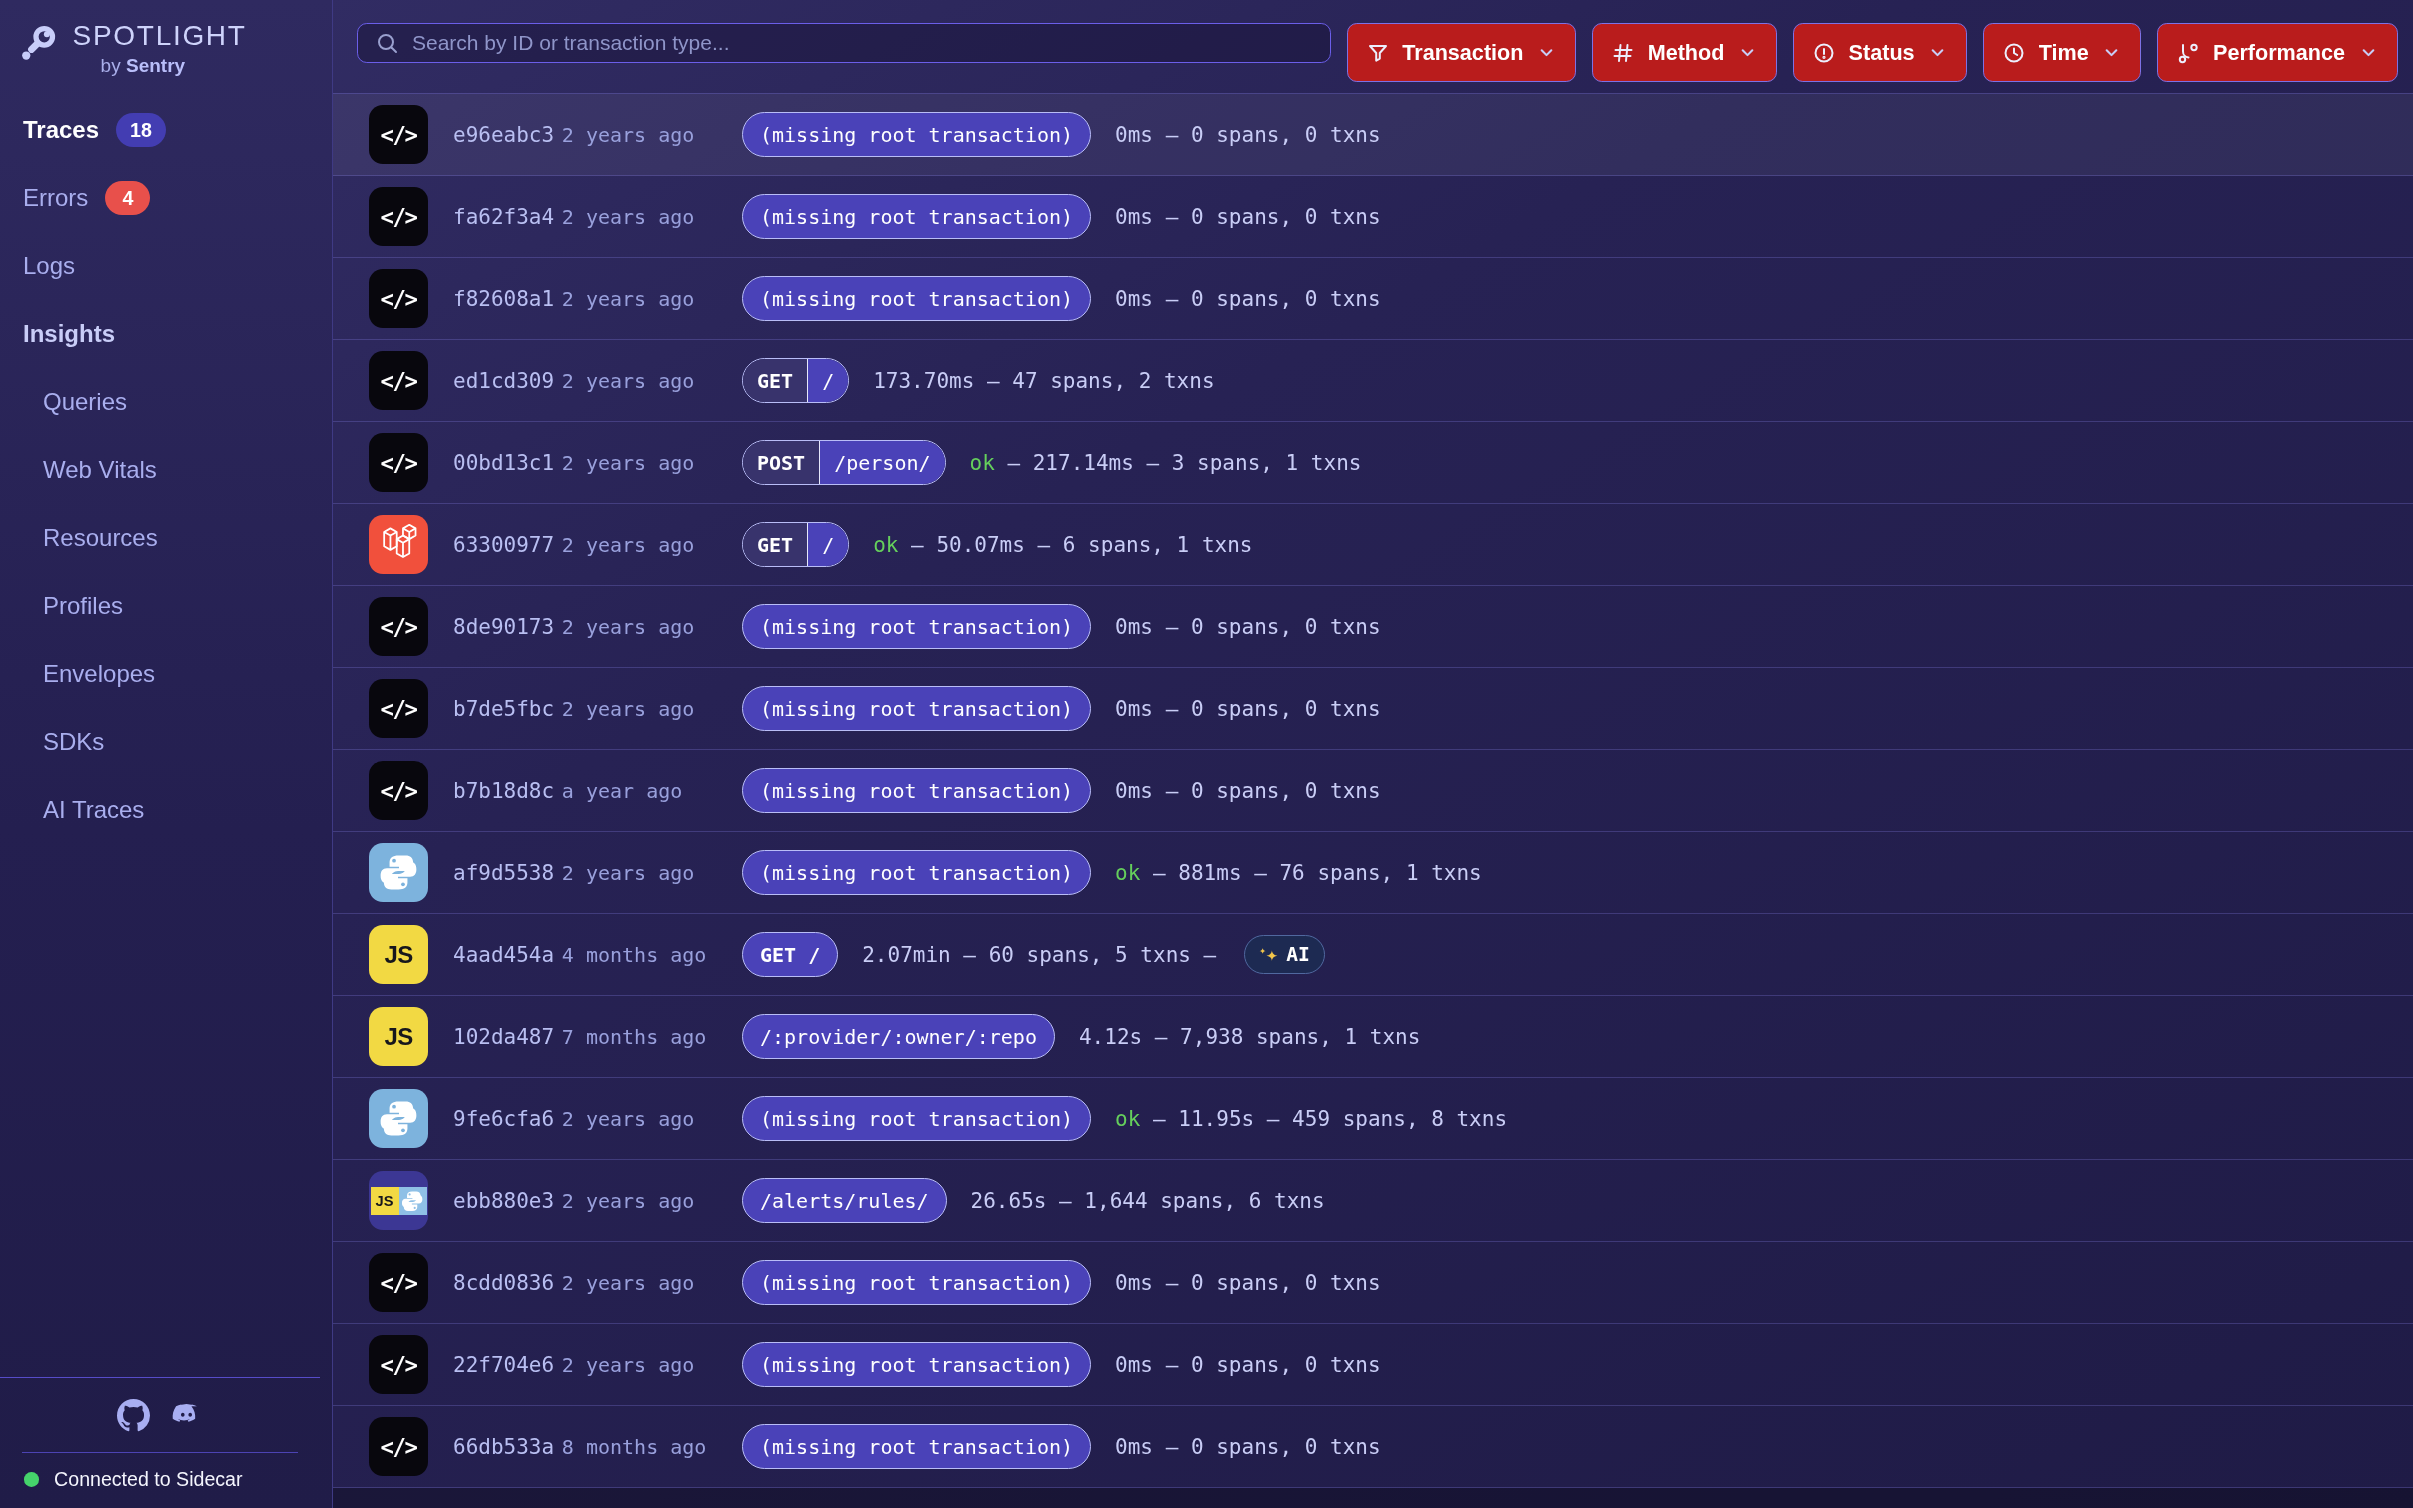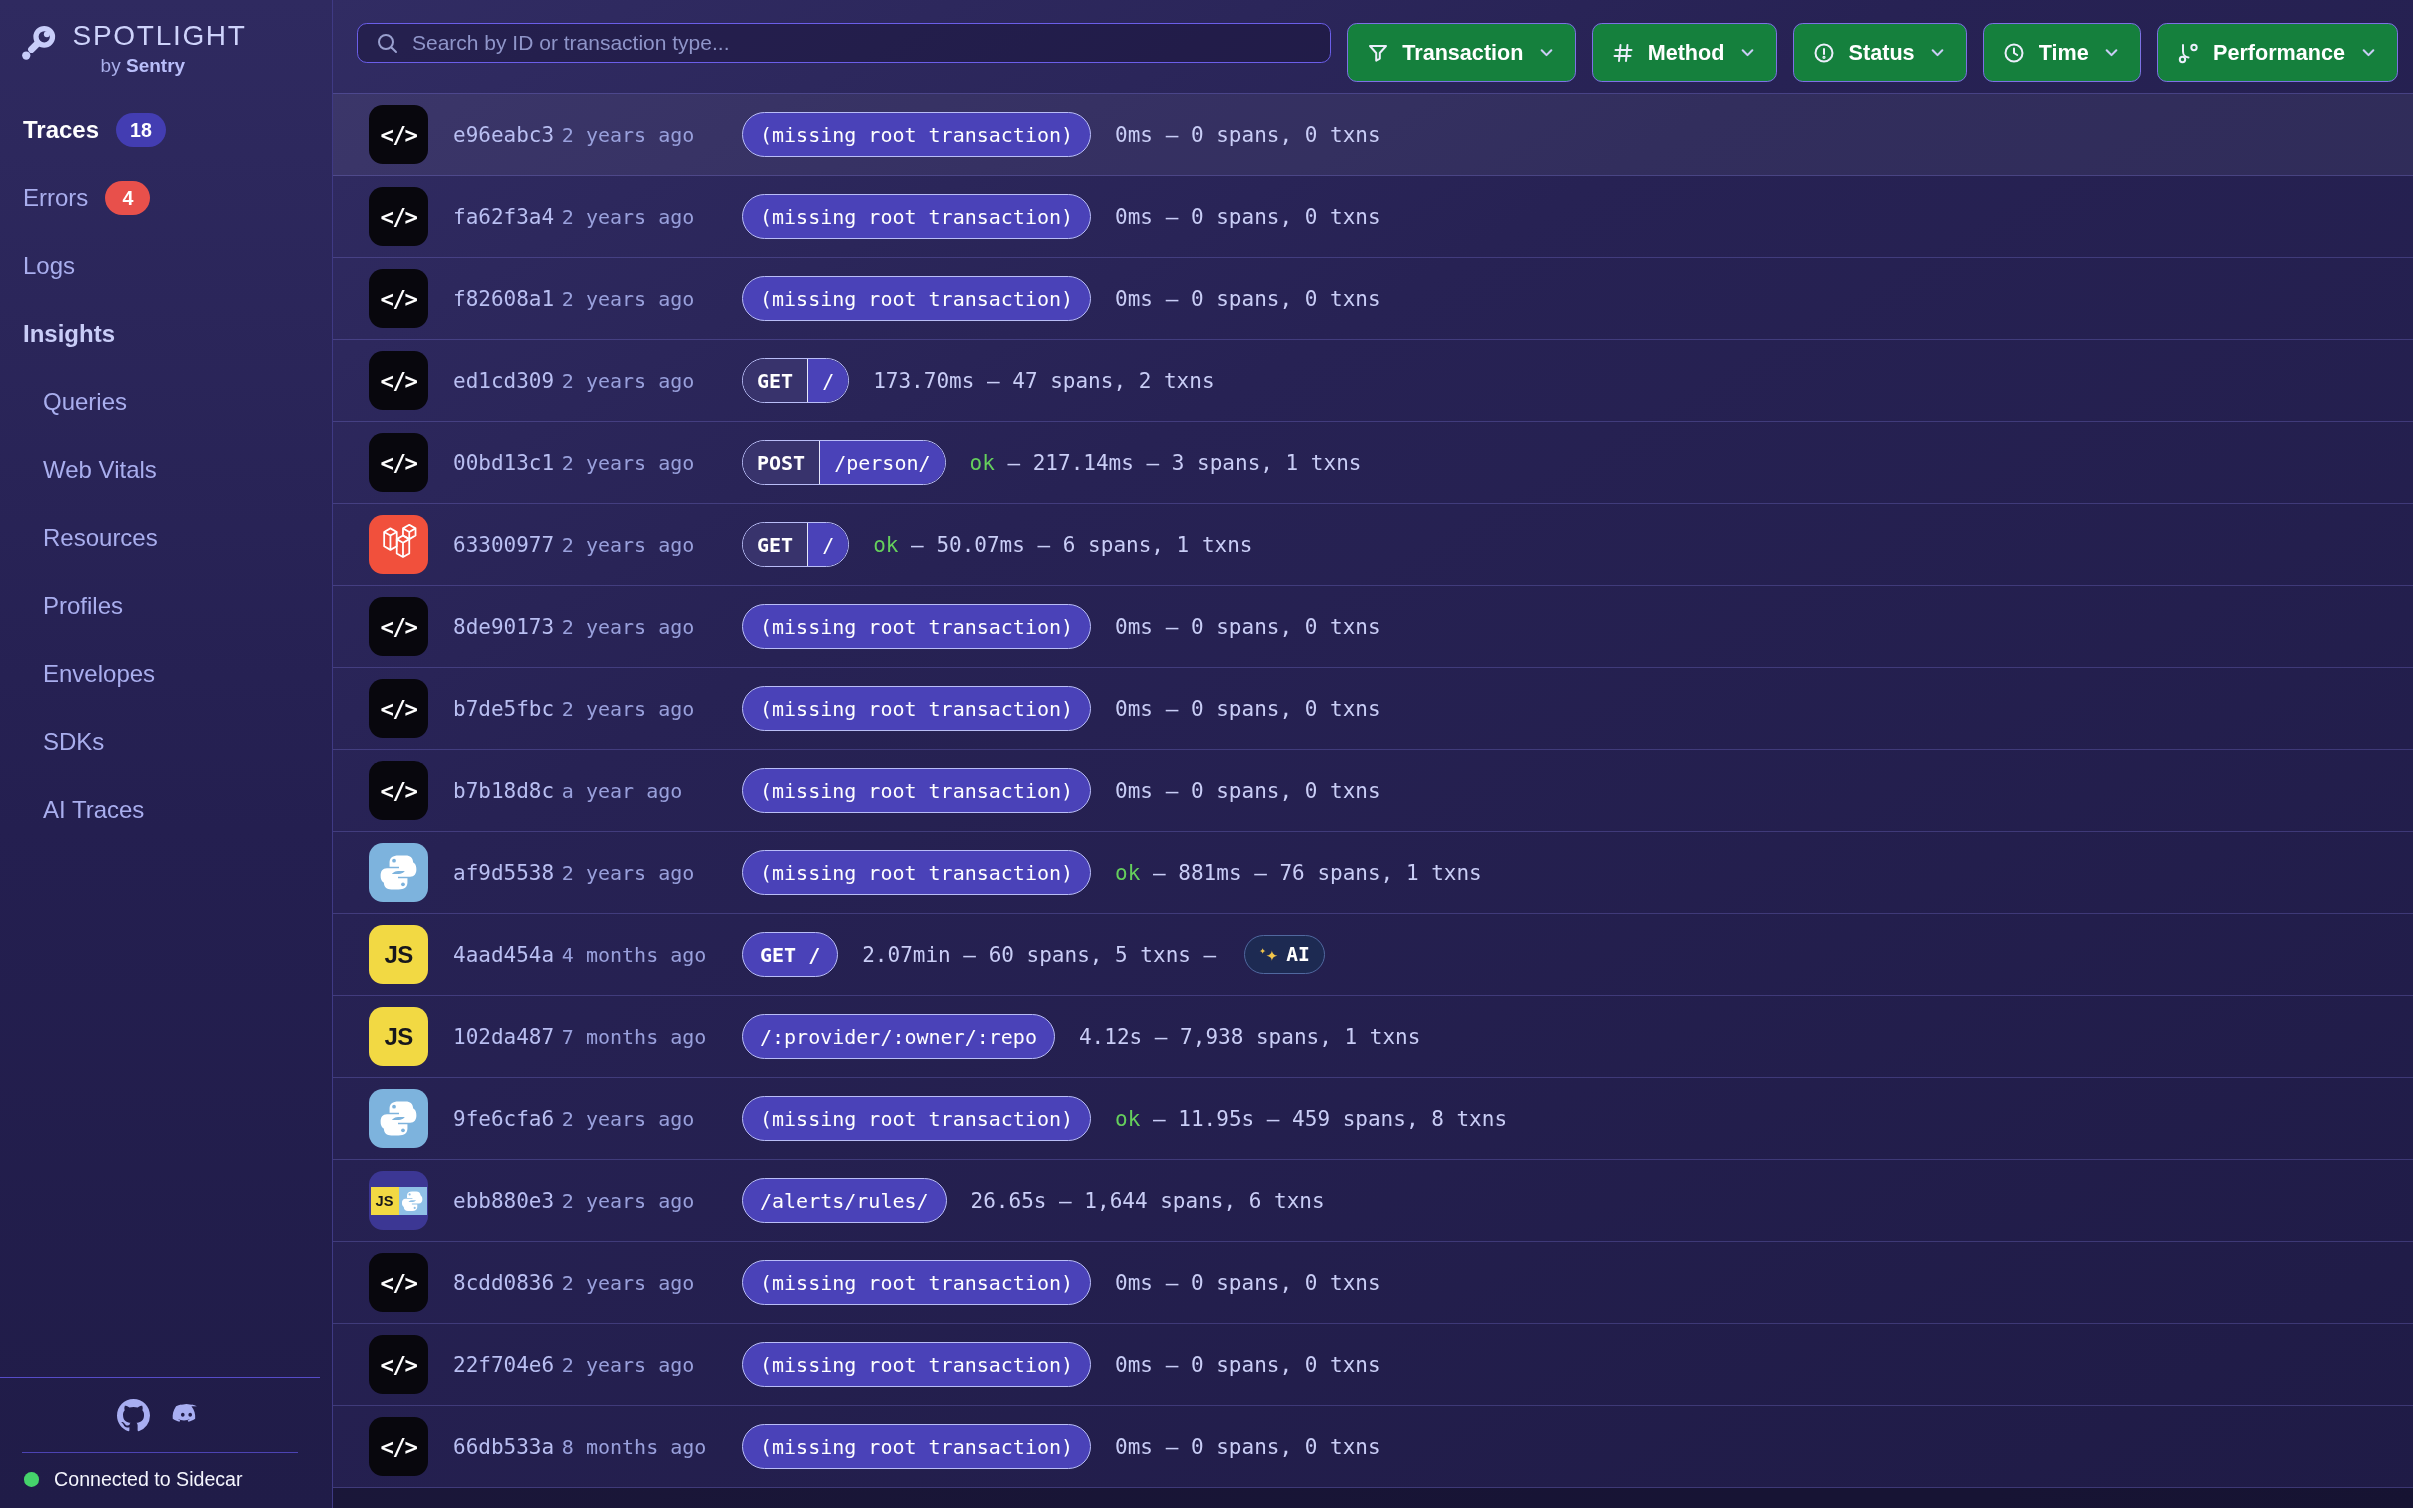--- a/index.html
+++ b/index.html
@@ -39,21 +39,21 @@
   .status-text { font-size:19.6px; color:#f4f5fd; }
   
   .content { flex:1; display:flex; flex-direction:column; min-width:0; }
   .toolbar { display:flex; gap:16px; padding:23px 15.4px 0 24.4px; flex:none; }
   .search { flex:1; height:40px; border:1.4px solid #6b5ee9; border-radius:9.8px;
     background:rgba(16,12,44,.35); display:flex; align-items:center; padding:0 17px; gap:12.6px; }
   .search svg { width:24px; height:24px; stroke:#9aa0cf; fill:none; stroke-width:2; flex:none; }
   .search input { flex:1; background:transparent; border:none; outline:none;
     color:#dfe2f6; font-size:21px; font-family:"Liberation Sans",sans-serif; }
   .search input::placeholder { color:#8f95c9; }
-  .filter-btn { height:59px; flex:none; border:1.4px solid #7d71e5; border-radius:9.8px; background:#15803d;
+  .filter-btn { height:59px; flex:none; border:1.4px solid #7d71e5; border-radius:9.8px; background:#b91c1c;
     display:inline-flex; align-items:center; gap:12.6px; padding:0 18px; cursor:pointer; }
   .filter-btn .f-icon svg { width:24px; height:24px; stroke:#eceefc; fill:none; stroke-width:2; display:block; }
   .filter-btn .f-label { font-size:21.6px; font-weight:600; color:#ffffff; }
   .filter-btn .f-chev svg { width:21px; height:21px; stroke:#c9cdf6; fill:none; stroke-width:2.4; display:block; }
   
   .trace-list { margin-top:11.2px; border-top:1.4px solid rgba(130,124,222,.36); display:flex; flex-direction:column; flex:none; }
   .trace-row { height:82px; flex:none; display:flex; align-items:center; padding-left:36px; padding-right:17px;
     border-bottom:1.4px solid rgba(130,124,222,.30); cursor:pointer; }
   .trace-row.hl { background:rgba(255,255,255,.055); }
   .row-icon { width:59px; height:59px; border-radius:14px; flex:none; display:flex; align-items:center; justify-content:center; overflow:hidden; }

